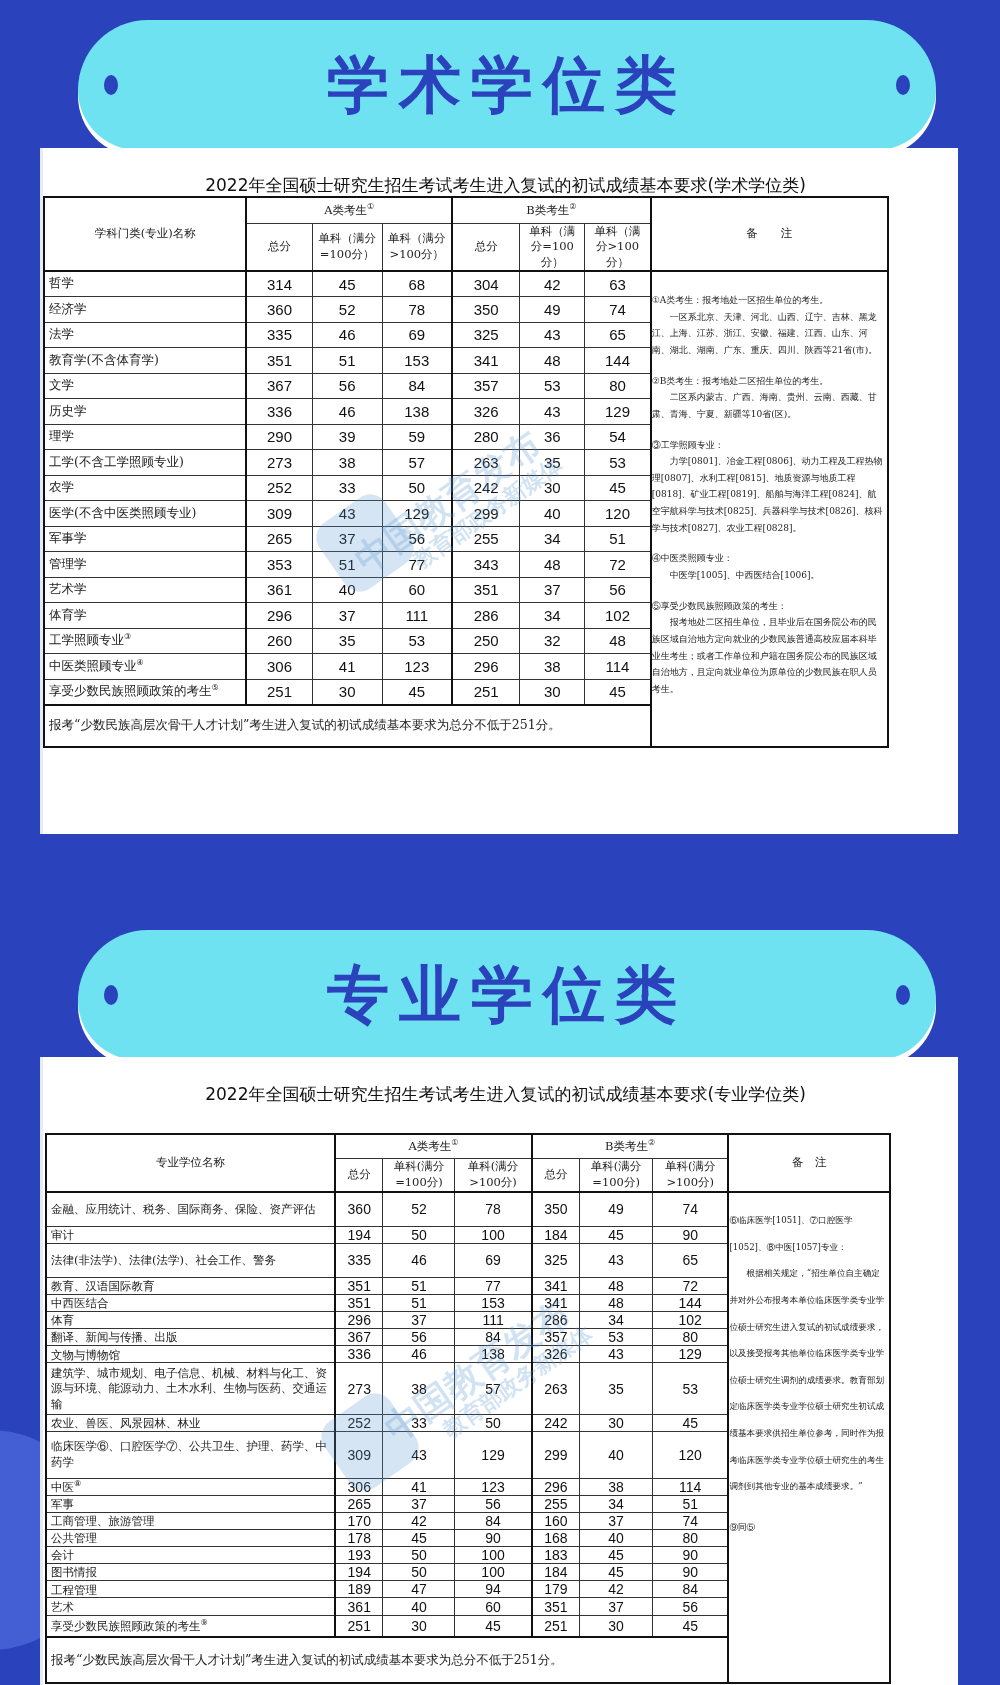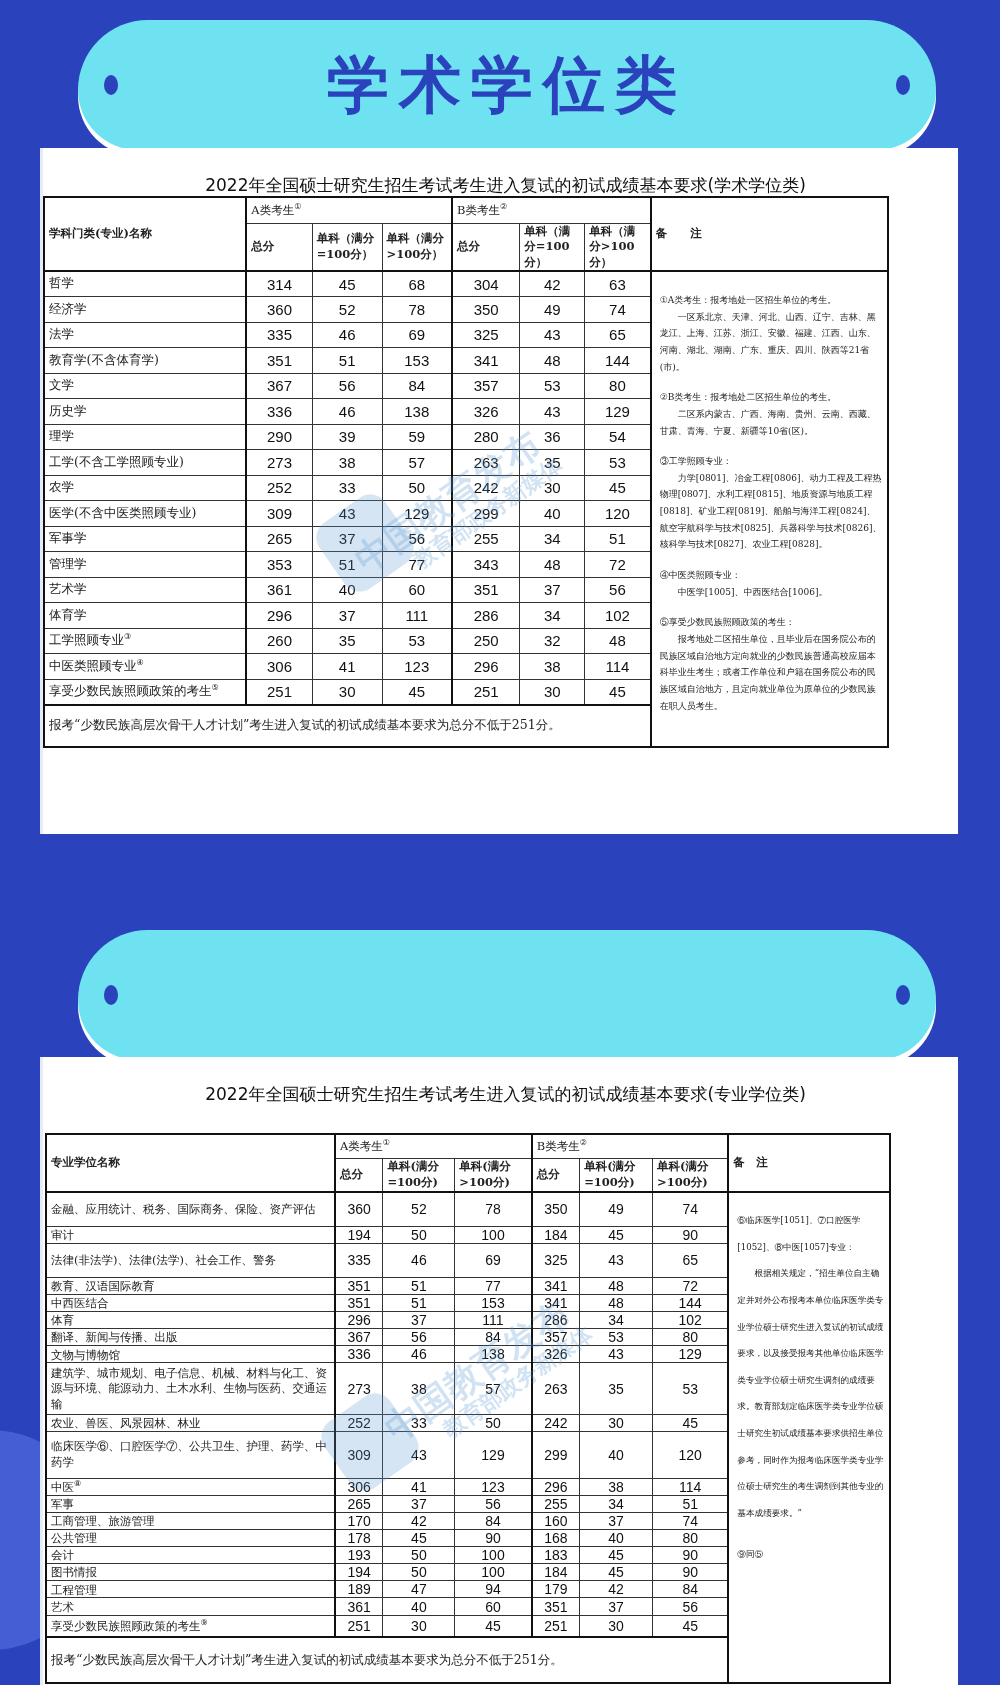--- a/index.html
+++ b/index.html
@@ -50,29 +50,29 @@
   #panel2 .doc-title { top: 26px; }
 
   table.grid {
     position: absolute; border-collapse: collapse;
     font-family: "DejaVu Serif", serif;
     border: 2.5px solid #111;
   }
   table.grid td, table.grid th {
     border: 1.2px solid #333; padding: 0 4px; font-weight: normal;
   }
-  table.grid th { font-size: 11.5px; text-align: left; line-height: 1.35; color: #222; }
+  table.grid th { font-size: 11.5px; text-align: center; line-height: 1.35; color: #222; }
   table.grid td.name { font-size: 12.5px; text-align: left; color: #222; }
   table.grid td.num {
     font-family: "Liberation Sans", sans-serif; font-size: 15px; text-align: center; color: #111;
   }
   table.grid .bl { border-left: 2.5px solid #111; }
-  table.grid .hb { border-bottom: 2.5px solid #111; font-weight: bold; }
+  table.grid .hb { border-bottom: 2.5px solid #111; }
   table.grid td.note {
-    vertical-align: top; font-size: 9px; line-height: 1.85; color: #222; padding: 20px 4px 4px 8px;
+    vertical-align: top; font-size: 9px; line-height: 1.85; color: #222; padding: 20px 4px 4px 0;
     border-left: 2.5px solid #111;
   }
   table.grid td.footer {
     font-size: 12.5px; text-align: left; color: #222; padding-left: 4px;
     border-top: 2.5px solid #111;
   }
   .note p { margin: 0; }
   .note .ind { text-indent: 2em; }
   .note .gap { height: 14px; }
   sup { font-size: 8px; }
@@ -316,20 +316,21 @@
         </tr>
       </tbody>
   </table>
   <div class="watermark" style="left:300px;top:330px;font-size:36px;"><span>中国教育发布</span></div>
   <div class="watermark" style="left:360px;top:350px;font-size:22px;"><span>教育部政务新媒体</span></div>
   <div class="wm-logo" style="left:285px;top:355px;"></div>
 </div>
 
 <div class="banner" id="banner2">
   <span class="dot l"></span>
+  <span class="title">专业学位类</span>
   <span class="dot r"></span>
 </div>
 
 <div class="panel" id="panel2">
   <div class="panel-edge"></div>
   <div class="doc-title">2022年全国硕士研究生招生考试考生进入复试的初试成绩基本要求(专业学位类)</div>
   <table class="grid" id="table2">
     <colgroup>
       <col style="width:290px">
         <col style="width:48px">

